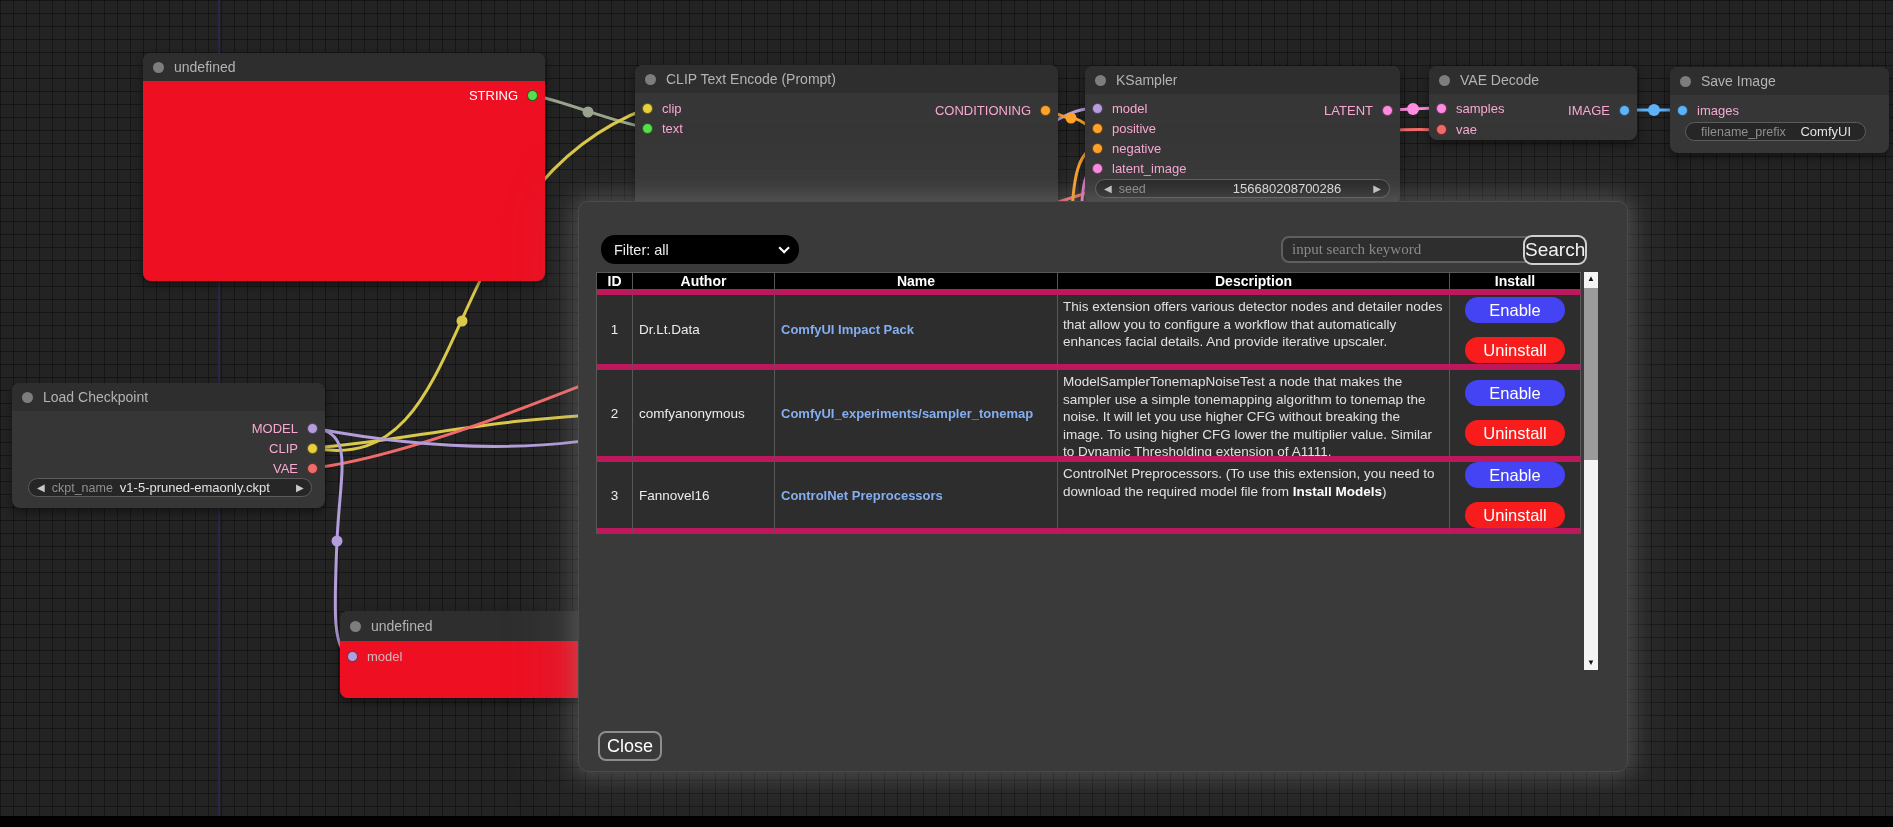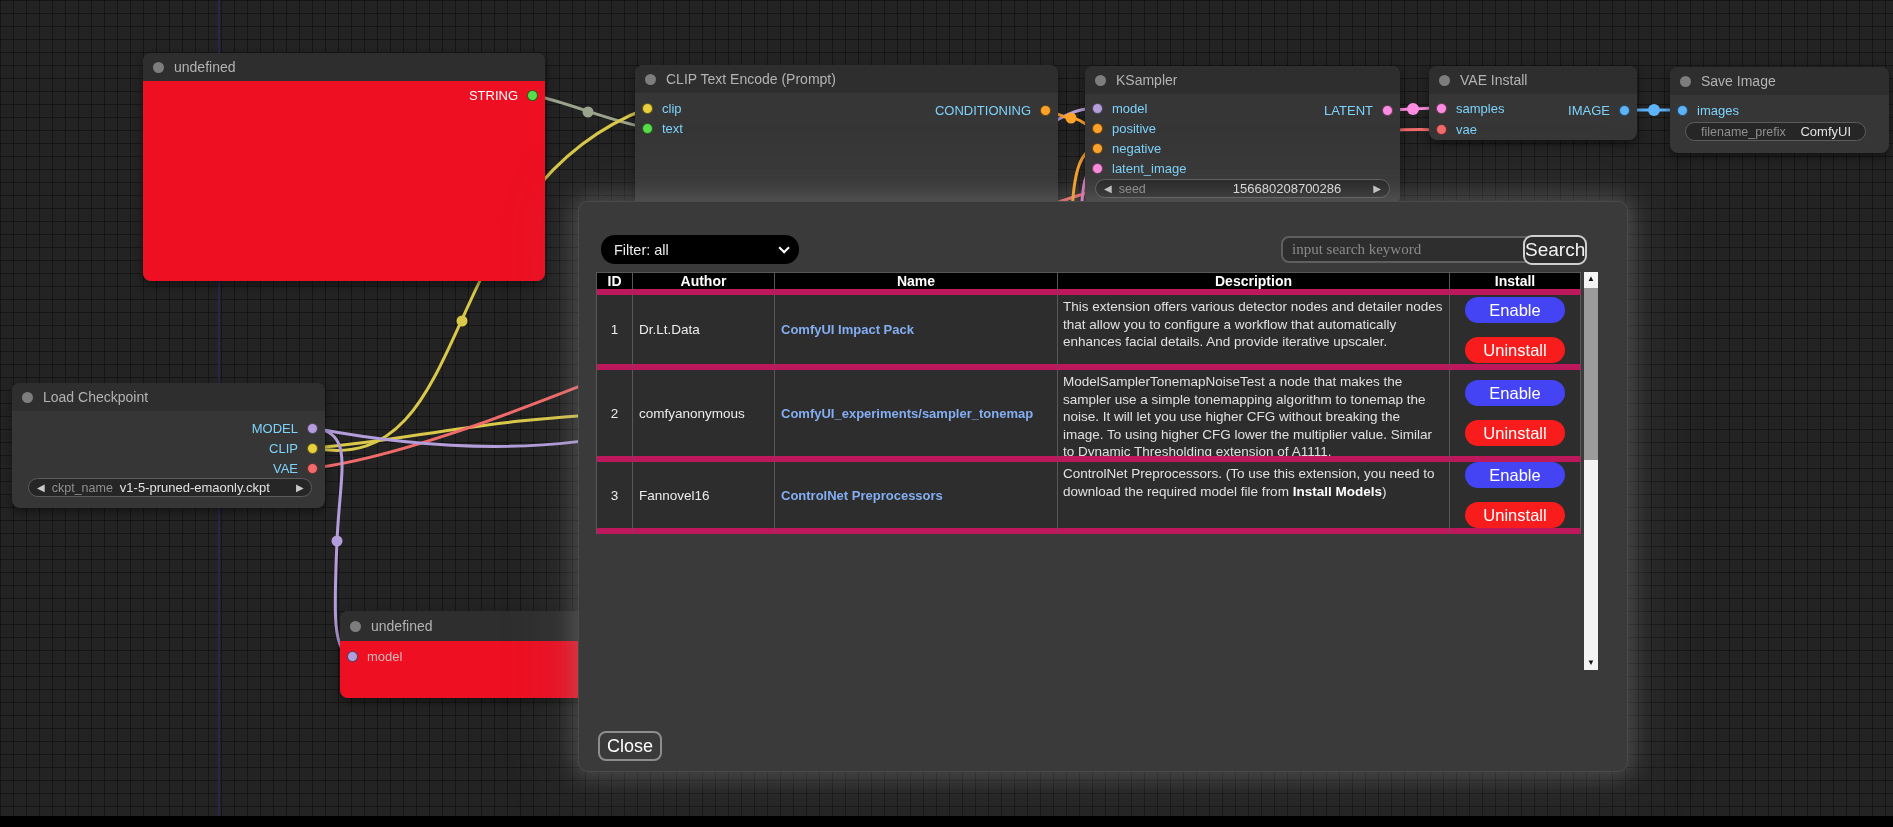--- a/index.html
+++ b/index.html
@@ -16,21 +16,21 @@
   .axis-v { position:absolute; left:218px; top:0; width:2px; height:817px; background:#26264a; z-index:0; }
   .bottom-bar { position:absolute; left:0; top:816px; width:100%; height:11px; background:#000; z-index:30; }
 
   
   .node { position:absolute; background:#363636; border-radius:8px; box-shadow:0 4px 10px rgba(0,0,0,.45); z-index:2; }
   .node-header { height:28px; background:#2e2e2e; border-radius:8px 8px 0 0; display:flex; align-items:center; padding:0 10px; }
   .title-dot { width:11px; height:11px; border-radius:50%; background:#7d7d7d; margin-right:10px; flex:none; }
   .node-title { color:#b3b3b3; font-size:14px; white-space:nowrap; overflow:hidden; }
   .node-body { position:absolute; left:0; right:0; top:28px; bottom:0; border-radius:0 0 8px 8px; }
   .node-body.red { }
-  .slot { position:absolute; height:16px; display:flex; align-items:center; font-size:13px; color:#7dd3fc; }
+  .slot { position:absolute; height:16px; display:flex; align-items:center; font-size:13px; color:#f9a8d4; }
   .slot.in { left:7px; }
   .slot.out { right:7px; }
   .slot .dot { width:11px; height:11px; border-radius:50%; border:1px solid rgba(0,0,0,.55); flex:none; }
   .slot.in .dot { margin-right:9px; }
   .slot.out .dot { margin-left:9px; }
   .slot.on-red { color:#d4b9b9; }
   .widget { position:absolute; height:19px; background:#262626; border:1px solid #5c5c5c; border-radius:10px;
             display:flex; align-items:center; padding:0 8px; font-size:12.5px; white-space:nowrap; }
   .warr { color:#c9c9c9; font-size:10px; flex:none; }
   .wlbl { color:#8f8f8f; margin:0 7px; }
@@ -171,21 +171,21 @@
     <span class="warr">◀</span>
     <span class="wlbl">seed</span>
     <span class="wval" style="margin-right:32px;">156680208700286</span>
     <span class="warr">▶</span>
   </div>
 </div>
 
 <div class="node" style="left:1429px;top:66px;width:208px;height:74px;">
   <div class="node-header">
     <span class="title-dot"></span>
-    <span class="node-title">VAE Install</span>
+    <span class="node-title">VAE Decode</span>
   </div>
   <div class="slot in" style="top:34px">
     <span class="dot" style="background: rgb(255, 140, 225);"></span>
     <span>samples</span>
   </div>
   <div class="slot in" style="top:55px">
     <span class="dot" style="background: rgb(242, 107, 107);"></span>
     <span>vae</span>
   </div>
   <div class="slot out" style="top:36px">

